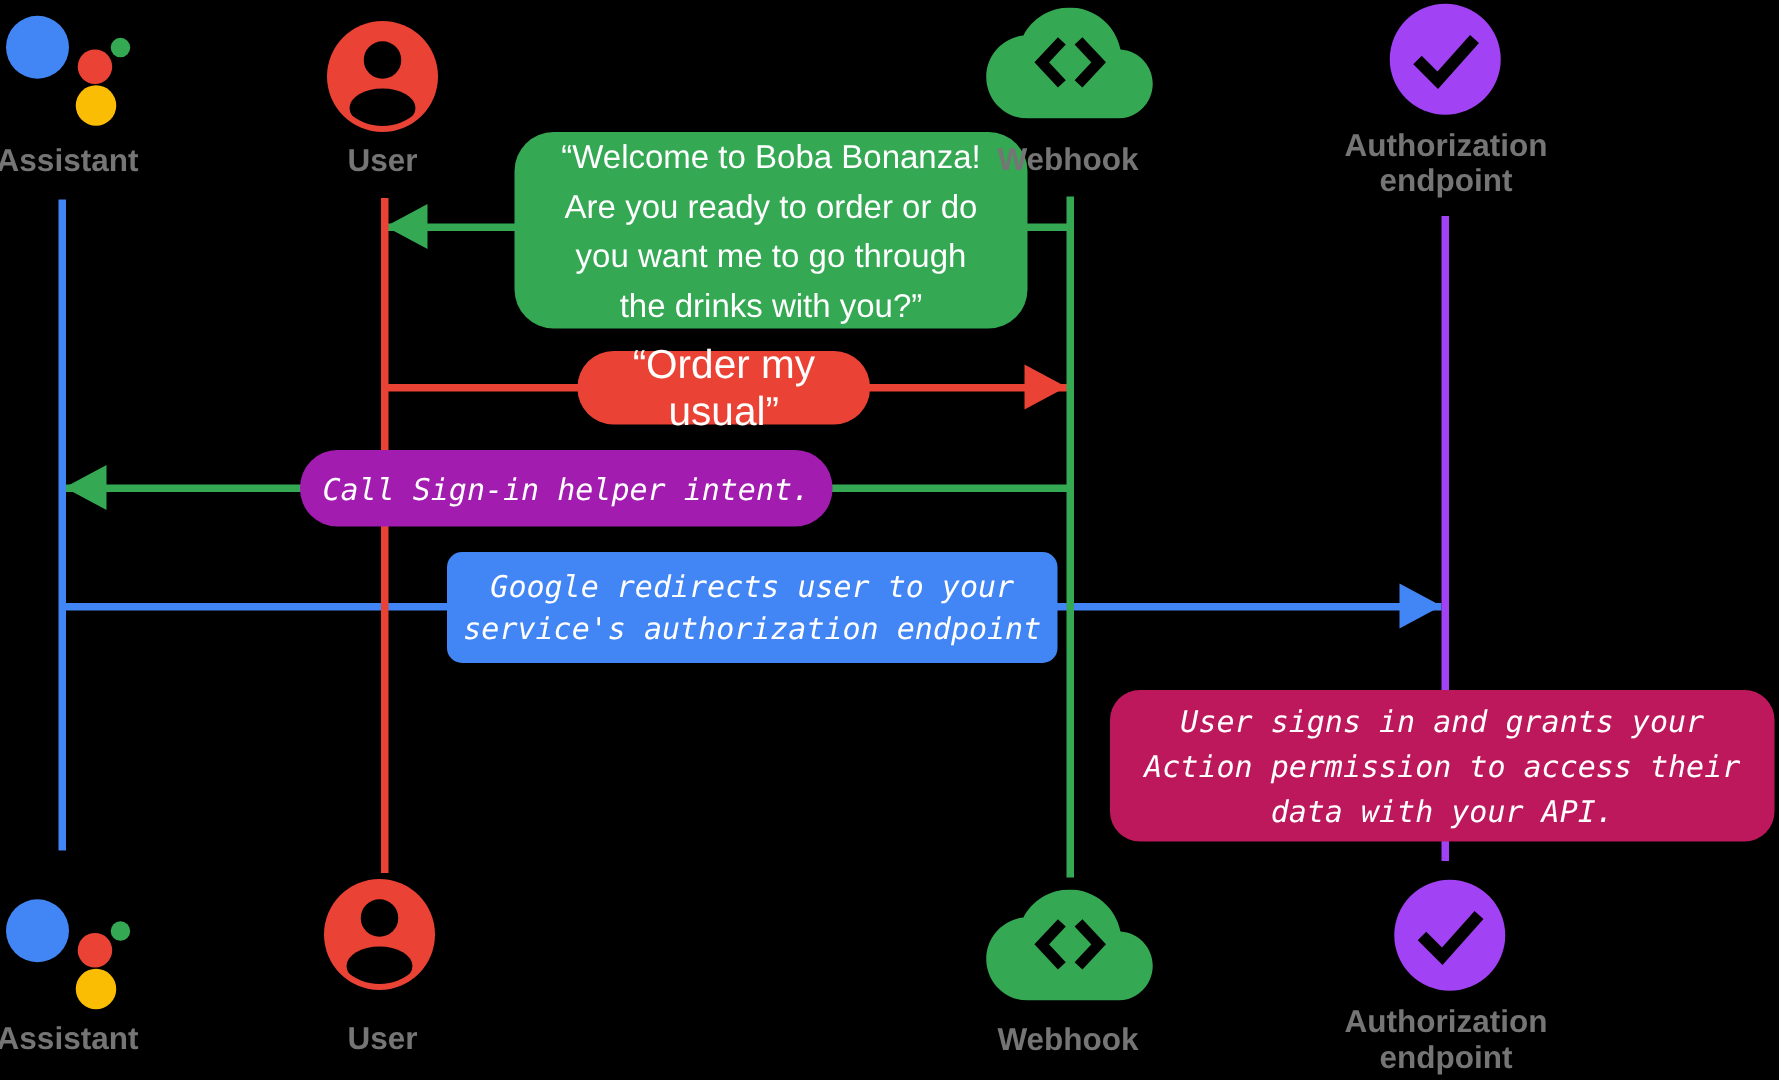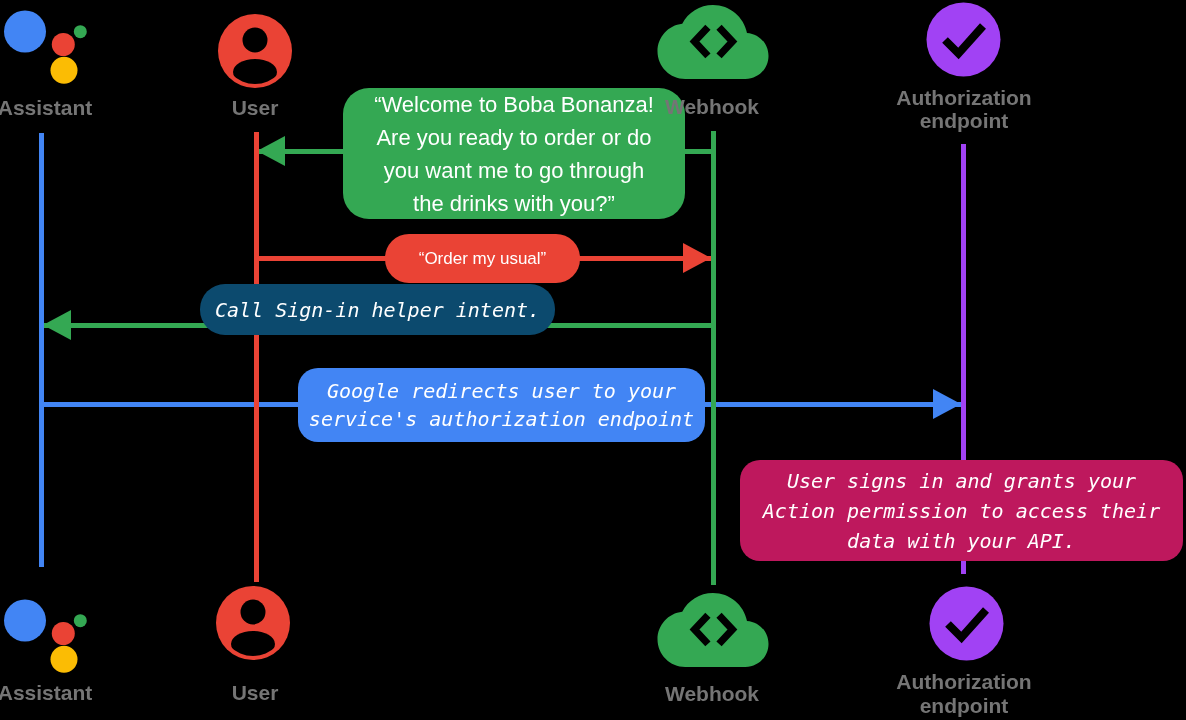--- a/index.html
+++ b/index.html
@@ -31,29 +31,29 @@
   .bubble{
     position:absolute;z-index:3;display:flex;align-items:center;justify-content:center;
     color:#fff;text-align:center;white-space:pre-line;box-sizing:border-box;
   }
   .b-welcome{
     left:343px;top:88px;width:342px;height:131px;border-radius:26px;background:#34A853;
     font-size:22px;line-height:33px;font-weight:500;
   }
   .b-order{
     left:385px;top:234px;width:195px;height:49px;border-radius:24px;background:#EA4335;
-    font-size:17px;font-weight:500;
+    font-size:27px;font-weight:500;
   }
   .mono{font-family:"DejaVu Sans Mono",monospace;font-style:italic;font-weight:400;}
   .b-signin{
-    left:200px;top:284px;width:355px;height:51px;border-radius:25px;background:#0c4a6e;
+    left:200px;top:300px;width:355px;height:51px;border-radius:25px;background:#a21caf;
     font-size:20px;
   }
   .b-redirect{
-    left:298px;top:368px;width:407px;height:74px;border-radius:20px;background:#4285F4;
+    left:298px;top:368px;width:407px;height:74px;border-radius:10px;background:#4285F4;
     font-size:20px;line-height:28px;
   }
   .b-grant{
     left:740px;top:460px;width:443px;height:101px;border-radius:20px;background:#be185d;
     font-size:20px;line-height:30px;
   }
   
   .icon{position:absolute;z-index:4;}
   
   .actor-label{

